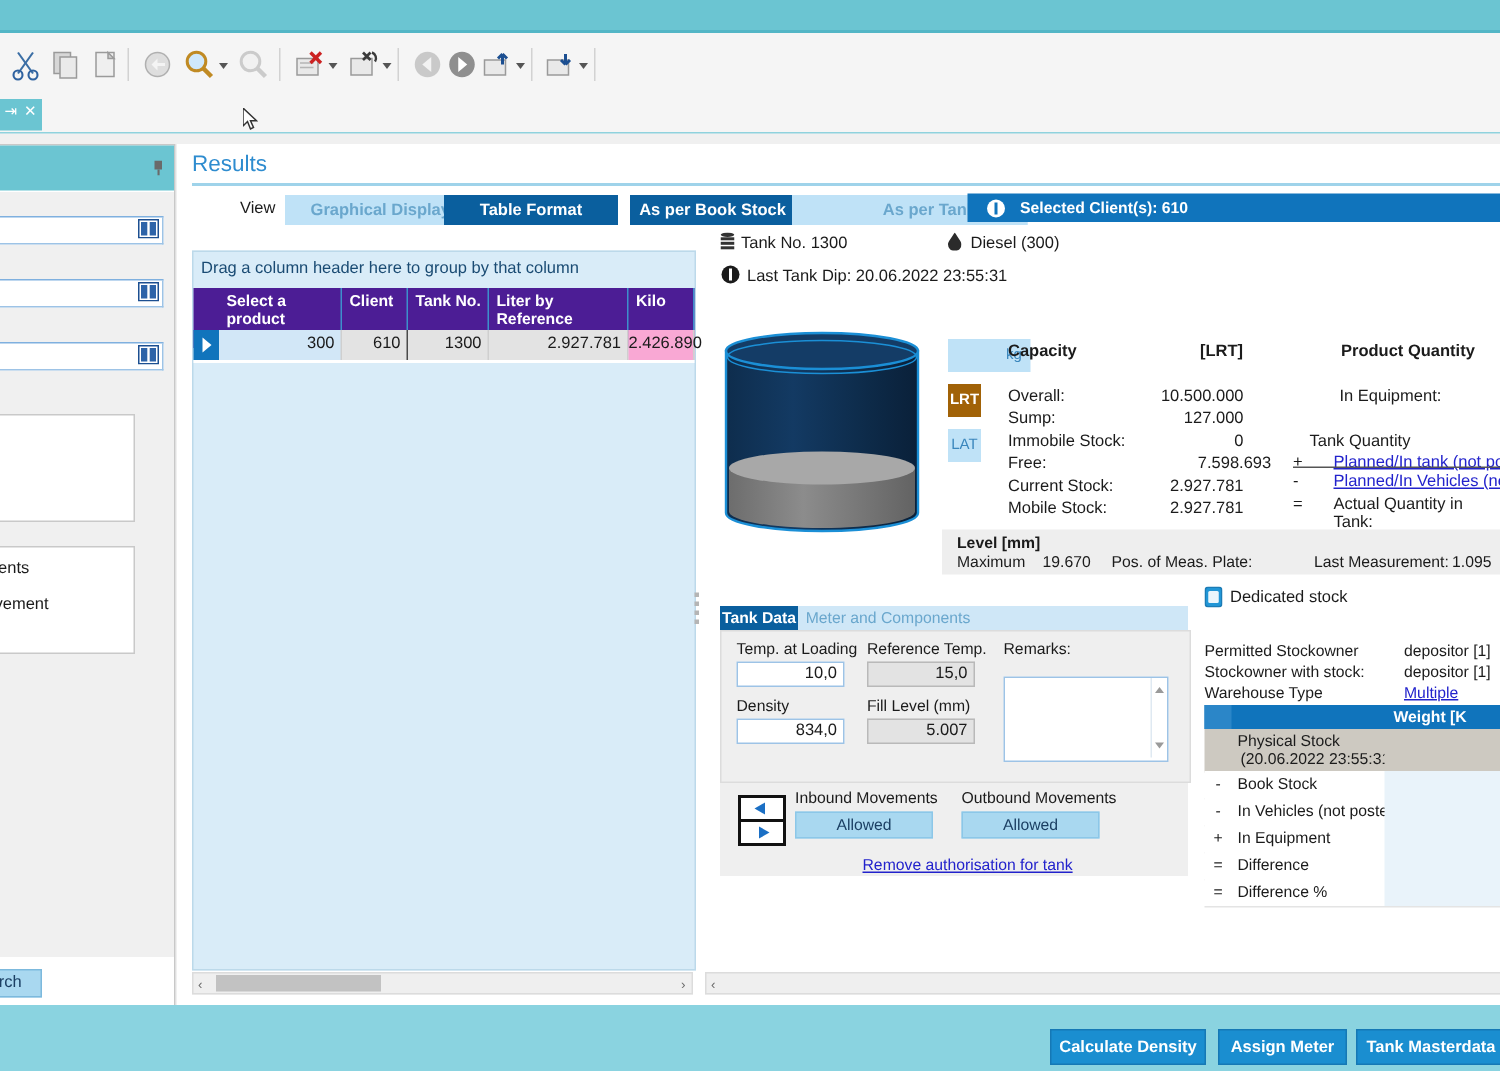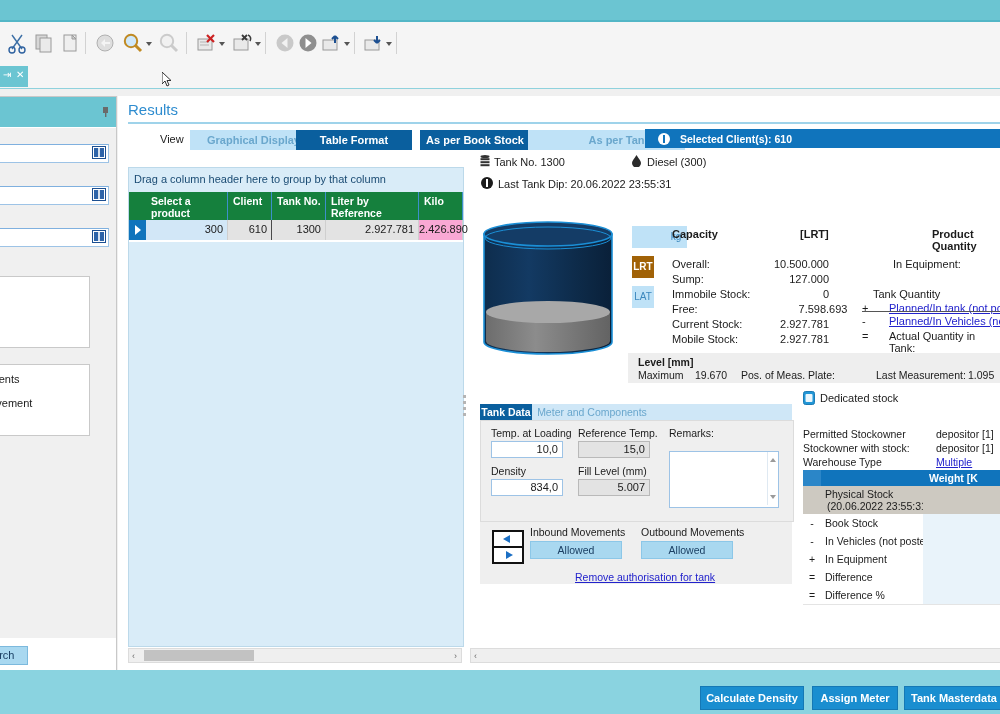--- a/index.html
+++ b/index.html
@@ -56,21 +56,21 @@
   .seg-off{background:#bfe2f7;color:#6aa7cd;border:1px solid #bfe2f7;}
   #infobar{left:645px;top:129px;width:363px;height:19px;background:#1074bc;color:#fff;}
   #infobar .lab{position:absolute;left:35px;top:4px;font-size:10.5px;font-weight:bold;}
   .iicon{position:absolute;width:12px;height:12px;border-radius:50%;background:#fff;}
   .iicon i{position:absolute;left:5px;top:2px;width:2px;height:8px;background:#1074bc;font-style:normal;}
 
   
   #grid{left:128px;top:167px;width:334px;height:478px;background:#d9ecf8;border:1px solid #bcd9ea;}
   #grid-drag{position:absolute;left:0;top:0;width:334px;height:22px;color:#1a4b73;font-size:11px;
              padding:5px 0 0 5px;box-sizing:border-box;}
-  #grid-head{position:absolute;left:0;top:24px;width:334px;height:40px;background:#15803d;}
+  #grid-head{position:absolute;left:0;top:24px;width:334px;height:40px;background:#4c1d95;}
   .gh{position:absolute;top:0;height:28px;color:#fff;font-size:10.5px;font-weight:bold;
       border-right:1px solid #3d8fcb;box-sizing:border-box;padding:3px 4px 0 5px;line-height:12px;}
   #grid-row{position:absolute;left:0;top:52px;width:334px;height:20px;}
   .gc{position:absolute;top:0;height:20px;font-size:11px;text-align:right;
       padding:3px 4px 0 0;box-sizing:border-box;border-right:1px solid #cfcfcf;}
   #rowmark{position:absolute;left:0;top:0;width:17px;height:20px;background:#1074bc;}
   #rowmark .tri{position:absolute;left:6px;top:5px;width:0;height:0;border-top:5px solid transparent;
       border-bottom:5px solid transparent;border-left:6px solid #fff;}
   #grid-sep{position:absolute;left:0;top:72px;width:334px;height:2px;background:#fff;}
 
@@ -428,21 +428,21 @@
 <div class="cap-v abs" style="left:739px;top:273px;">127.000</div>
 <div class="cap-l abs" style="left:672px;top:288px;">Immobile Stock:</div>
 <div class="cap-v abs" style="left:739px;top:288px;">0</div>
 <div class="cap-l abs" style="left:672px;top:303px;">Free:</div>
 <div class="cap-v abs" style="left:778px;top:303px;text-align:center;">7.598.693</div>
 <div class="cap-l abs" style="left:672px;top:318px;">Current Stock:</div>
 <div class="cap-v abs" style="left:739px;top:318px;">2.927.781</div>
 <div class="cap-l abs" style="left:672px;top:333px;">Mobile Stock:</div>
 <div class="cap-v abs" style="left:739px;top:333px;">2.927.781</div>
 
-<div class="cap-h abs" style="left:896px;top:228px;padding-left:36px;">Product Quantity</div>
+<div class="cap-h abs" style="left:858px;top:228px;padding-left:36px;">Product Quantity</div>
 <div class="pq-l abs" style="left:893px;top:258px;">In Equipment:</div>
 <div class="pq-l abs" style="left:873px;top:288px;">Tank Quantity</div>
 <div class="pq-op abs" style="left:862px;top:302px;">+</div>
 <div class="pq-lnk abs" style="left:889px;top:302px;">Planned/In tank (not posted)</div>
 <div class="pq-op abs" style="left:862px;top:315px;">-</div>
 <div class="pq-lnk abs" style="left:889px;top:315px;">Planned/In Vehicles (not posted)</div>
 <div id="pq-rule"></div>
 <div class="pq-op abs" style="left:862px;top:330px;">=</div>
 <div class="pq-l abs" style="left:889px;top:330px;">Actual Quantity in Tank:</div>
 

